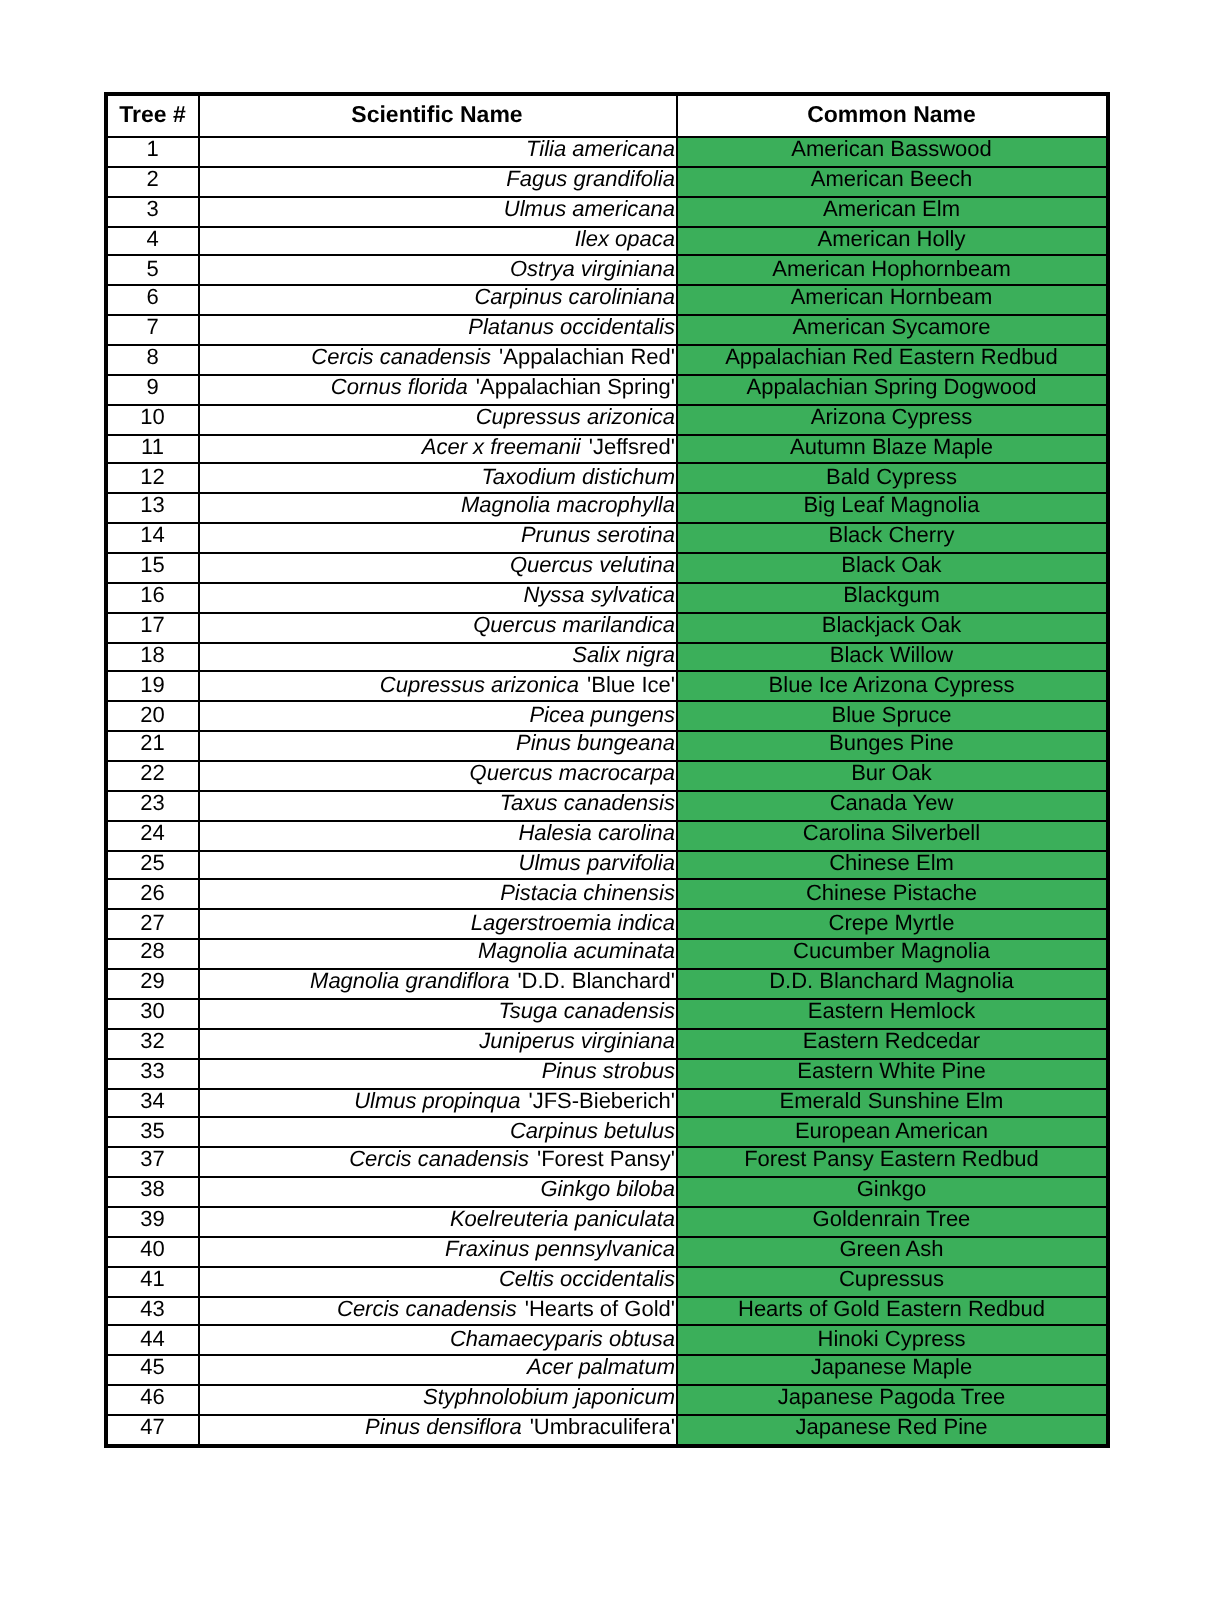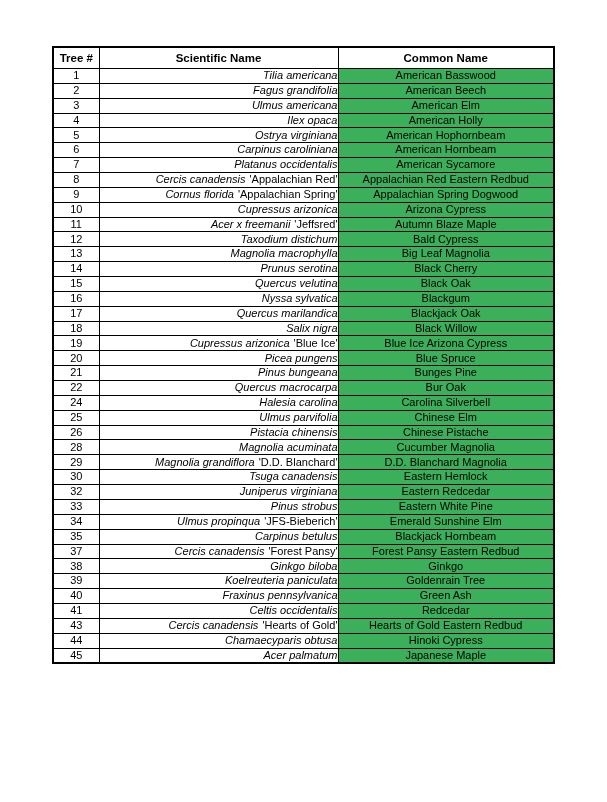--- a/index.html
+++ b/index.html
@@ -180,35 +180,45 @@
     <td class="cell-num">21</td>
     <td class="cell-sci"><span class="sci">Pinus bungeana</span></td>
     <td class="cell-common">Bunges Pine</td>
   </tr>
         <tr>
     <td class="cell-num">22</td>
     <td class="cell-sci"><span class="sci">Quercus macrocarpa</span></td>
     <td class="cell-common">Bur Oak</td>
   </tr>
         <tr>
+    <td class="cell-num">23</td>
+    <td class="cell-sci"><span class="sci">Taxus canadensis</span></td>
+    <td class="cell-common">Canada Yew</td>
+  </tr>
+        <tr>
     <td class="cell-num">24</td>
     <td class="cell-sci"><span class="sci">Halesia carolina</span></td>
     <td class="cell-common">Carolina Silverbell</td>
   </tr>
         <tr>
     <td class="cell-num">25</td>
     <td class="cell-sci"><span class="sci">Ulmus parvifolia</span></td>
     <td class="cell-common">Chinese Elm</td>
   </tr>
         <tr>
     <td class="cell-num">26</td>
     <td class="cell-sci"><span class="sci">Pistacia chinensis</span></td>
     <td class="cell-common">Chinese Pistache</td>
   </tr>
         <tr>
+    <td class="cell-num">27</td>
+    <td class="cell-sci"><span class="sci">Lagerstroemia indica</span></td>
+    <td class="cell-common">Crepe Myrtle</td>
+  </tr>
+        <tr>
     <td class="cell-num">28</td>
     <td class="cell-sci"><span class="sci">Magnolia acuminata</span></td>
     <td class="cell-common">Cucumber Magnolia</td>
   </tr>
         <tr>
     <td class="cell-num">29</td>
     <td class="cell-sci"><span class="sci">Magnolia grandiflora</span><span class="cv">'D.D. Blanchard'</span></td>
     <td class="cell-common">D.D. Blanchard Magnolia</td>
   </tr>
         <tr>
@@ -227,21 +237,21 @@
     <td class="cell-common">Eastern White Pine</td>
   </tr>
         <tr>
     <td class="cell-num">34</td>
     <td class="cell-sci"><span class="sci">Ulmus propinqua</span><span class="cv">'JFS-Bieberich'</span></td>
     <td class="cell-common">Emerald Sunshine Elm</td>
   </tr>
         <tr>
     <td class="cell-num">35</td>
     <td class="cell-sci"><span class="sci">Carpinus betulus</span></td>
-    <td class="cell-common">Blackjack Hornbeam</td>
+    <td class="cell-common">European American</td>
   </tr>
         <tr>
     <td class="cell-num">37</td>
     <td class="cell-sci"><span class="sci">Cercis canadensis</span><span class="cv">'Forest Pansy'</span></td>
     <td class="cell-common">Forest Pansy Eastern Redbud</td>
   </tr>
         <tr>
     <td class="cell-num">38</td>
     <td class="cell-sci"><span class="sci">Ginkgo biloba</span></td>
     <td class="cell-common">Ginkgo</td>
@@ -252,32 +262,42 @@
     <td class="cell-common">Goldenrain Tree</td>
   </tr>
         <tr>
     <td class="cell-num">40</td>
     <td class="cell-sci"><span class="sci">Fraxinus pennsylvanica</span></td>
     <td class="cell-common">Green Ash</td>
   </tr>
         <tr>
     <td class="cell-num">41</td>
     <td class="cell-sci"><span class="sci">Celtis occidentalis</span></td>
-    <td class="cell-common">Redcedar</td>
+    <td class="cell-common">Cupressus</td>
   </tr>
         <tr>
     <td class="cell-num">43</td>
     <td class="cell-sci"><span class="sci">Cercis canadensis</span><span class="cv">'Hearts of Gold'</span></td>
     <td class="cell-common">Hearts of Gold Eastern Redbud</td>
   </tr>
         <tr>
     <td class="cell-num">44</td>
     <td class="cell-sci"><span class="sci">Chamaecyparis obtusa</span></td>
     <td class="cell-common">Hinoki Cypress</td>
   </tr>
         <tr>
     <td class="cell-num">45</td>
     <td class="cell-sci"><span class="sci">Acer palmatum</span></td>
     <td class="cell-common">Japanese Maple</td>
+  </tr>
+        <tr>
+    <td class="cell-num">46</td>
+    <td class="cell-sci"><span class="sci">Styphnolobium japonicum</span></td>
+    <td class="cell-common">Japanese Pagoda Tree</td>
+  </tr>
+        <tr>
+    <td class="cell-num">47</td>
+    <td class="cell-sci"><span class="sci">Pinus densiflora</span><span class="cv">'Umbraculifera'</span></td>
+    <td class="cell-common">Japanese Red Pine</td>
   </tr>
       </tbody>
   </table>
 </div>
 
 </body></html>

